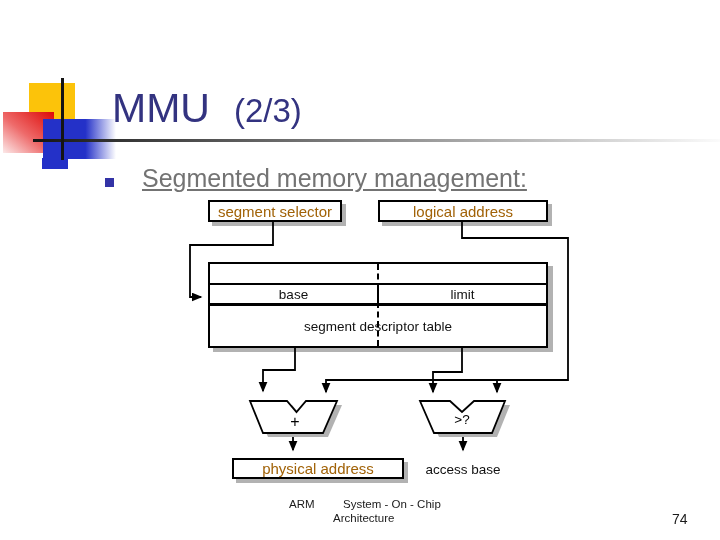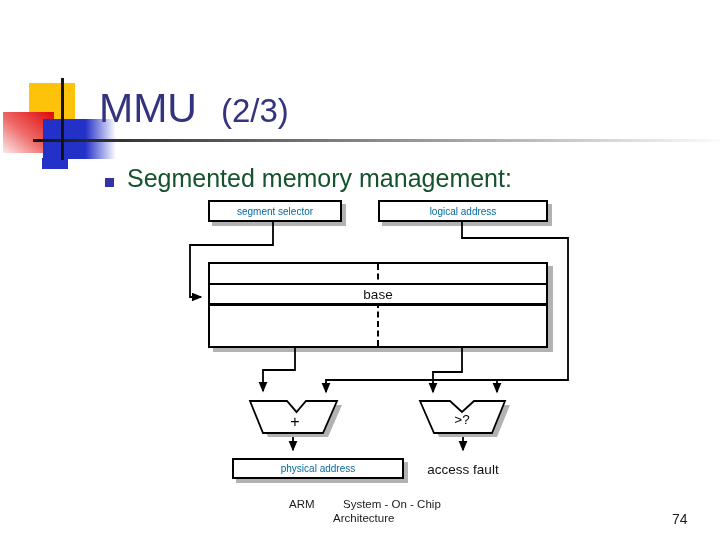--- a/index.html
+++ b/index.html
@@ -13,31 +13,31 @@
   .sq-red{left:3px;top:112px;width:51px;height:41px;
     background:linear-gradient(to bottom left,#dd0806 0%,#ee6a6a 55%,#fce9e9 100%);}
   .sq-blue{left:43px;top:119px;width:73px;height:40px;
     background:linear-gradient(to right,#2431c8 0%,#2431c8 58%,rgba(255,255,255,0) 100%);}
   .sq-blue-small{left:42px;top:158px;width:26px;height:11px;background:#2431c8;}
   .hrule{left:33px;top:139px;width:687px;height:3px;
     background:linear-gradient(to right,#141414 0%,#3a3a3a 15%,#8a8a8a 50%,#d9d9d9 85%,#fbfbfb 100%);}
   .vline{left:61px;top:78px;width:3px;height:82px;background:#141414;}
 
   .title{left:99px;top:86px;color:#333380;white-space:nowrap;}
-  .title .t-main{font-size:41px;line-height:1.1;}
+  .title .t-main{font-size:41px;line-height:1.1;margin-left:13px;}
   .title .t-suffix{font-size:33px;margin-left:24px;}
 
   .bullet-square{left:105px;top:178px;width:9px;height:9px;background:#3333a6;}
-  .bullet-text{left:127px;top:164px;font-size:25px;color:#14532d;white-space:nowrap;}
+  .bullet-text{left:142px;top:164px;font-size:25px;color:#737373;white-space:nowrap;text-decoration:underline;}
 
   
   .dbox{
     background:#fff;border:2px solid #000;box-shadow:4px 4px 0 #b2b2b2;
     box-sizing:border-box;display:flex;align-items:center;justify-content:center;
-    font-size:10px;color:#0369a1;
+    font-size:15px;color:#a16207;
   }
   .box-segsel{left:208px;top:200px;width:134px;height:22px;}
   .box-logaddr{left:378px;top:200px;width:170px;height:22px;}
   .box-physaddr{left:208px;top:458px;width:172px;height:21px;margin-left:24px;}
   .txt-accessfault{left:403px;top:462px;width:120px;text-align:center;font-size:13.5px;}
 
   .dtable{
     left:208px;top:262px;width:340px;height:86px;background:#fff;border:2px solid #000;
     box-shadow:5px 4px 0 #b2b2b2;box-sizing:border-box;display:flex;flex-direction:column;
   }
@@ -76,25 +76,27 @@
 <div class="abs bullet-text">Segmented memory management:</div>
 
 <div class="abs dbox box-segsel">segment selector</div>
 <div class="abs dbox box-logaddr">logical address</div>
 
 <div class="abs dtable">
   <div class="dashed-divider"></div>
   <div class="trow1"></div>
   <div class="trow2">
     <div class="cell">base</div>
+    <div class="cell cell-r">limit</div>
   </div>
+  <div class="trow3">segment descriptor table</div>
 </div>
 
 <div class="abs dbox box-physaddr">physical address</div>
-<div class="abs txt-accessfault">access fault</div>
+<div class="abs txt-accessfault">access base</div>
 
 <svg class="abs overlay" width="720" height="540" viewBox="0 0 720 540" xmlns="http://www.w3.org/2000/svg">
   <defs>
     <marker id="arr" markerWidth="7" markerHeight="6" refX="5.2" refY="2.5" orient="auto">
       <path d="M0,0 L6,2.5 L0,5 Z" fill="#000"></path>
     </marker>
   </defs>
 
   <polyline points="273,221 273,245 190,245 190,297 201,297" fill="none" stroke="#000" stroke-width="1.8" marker-end="url(#arr)"></polyline>
 

